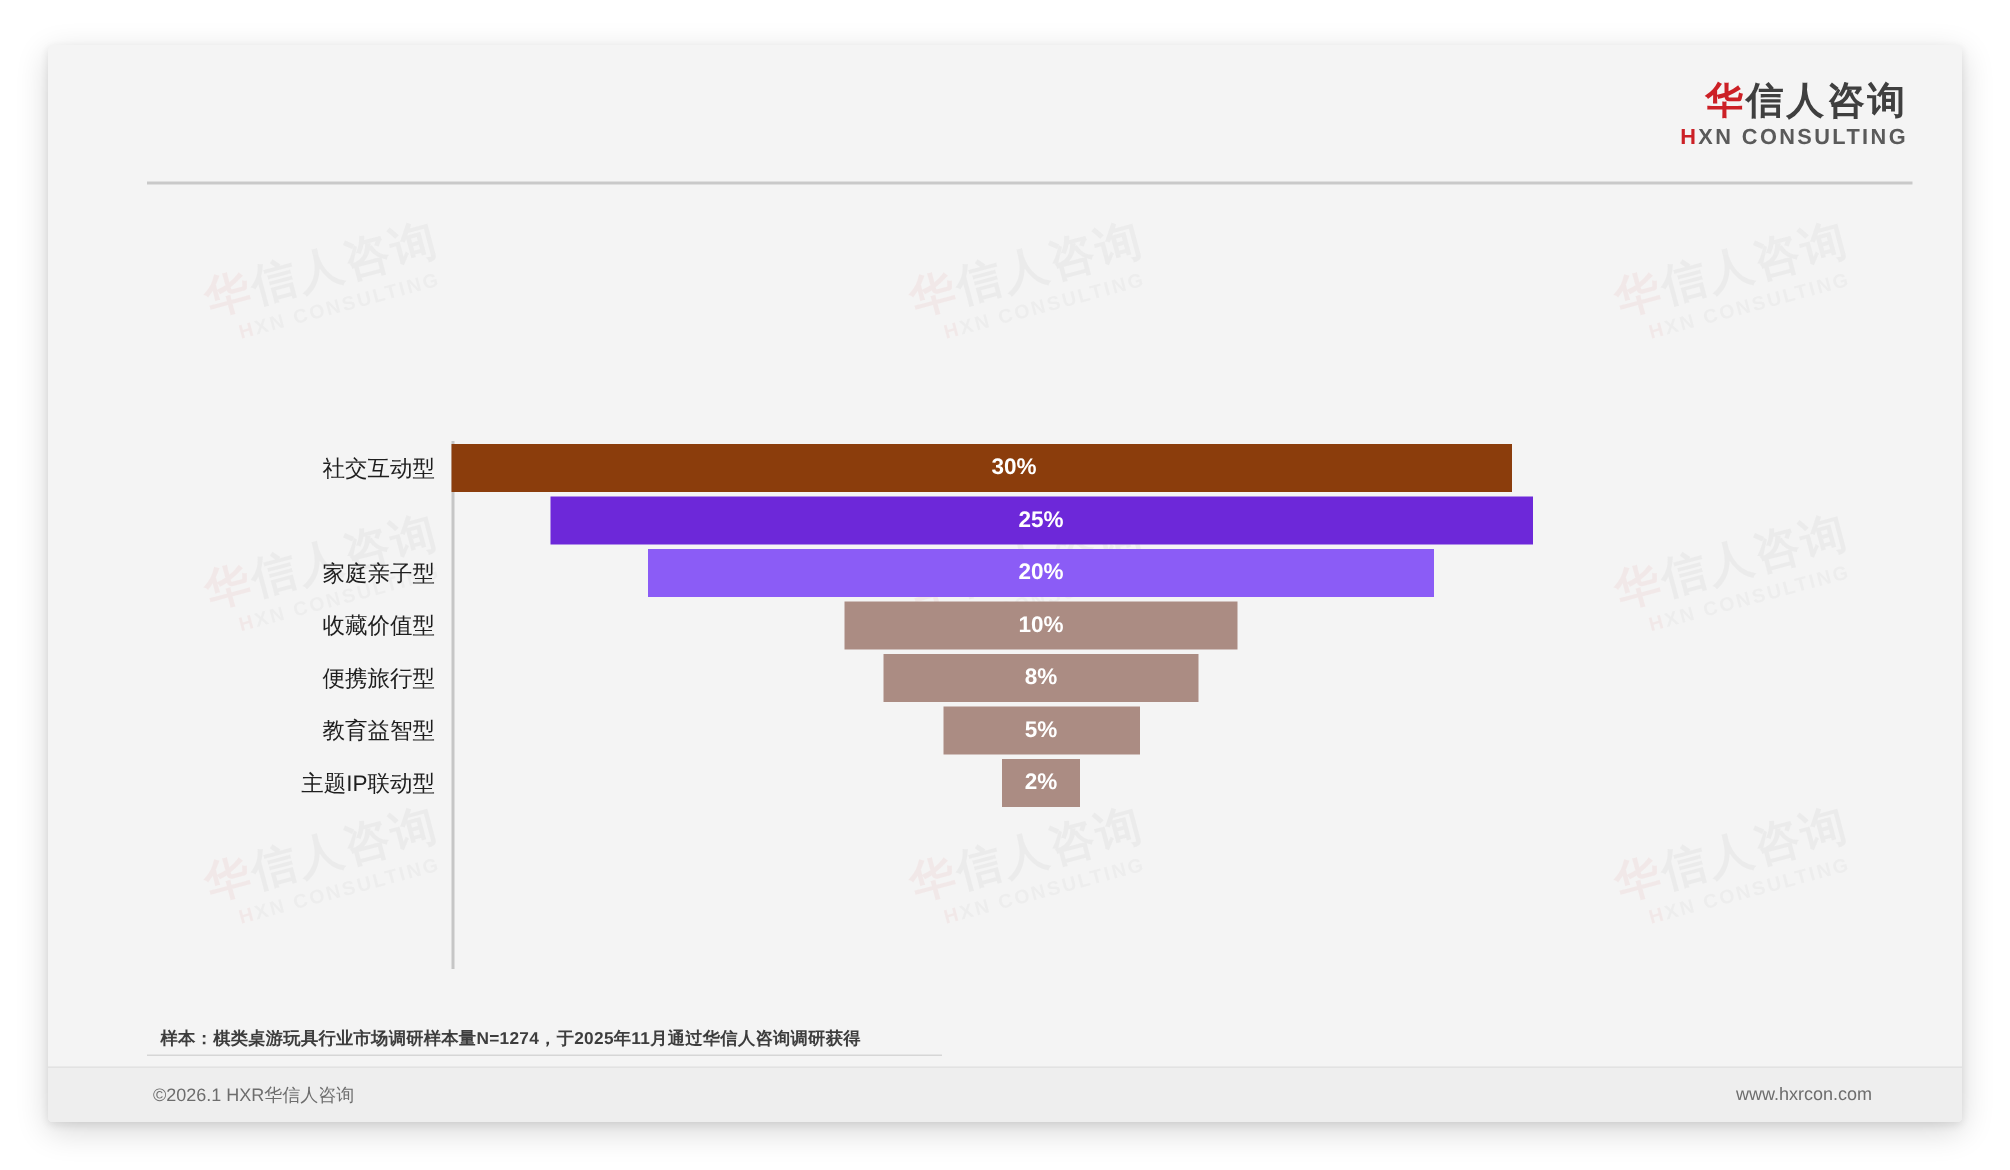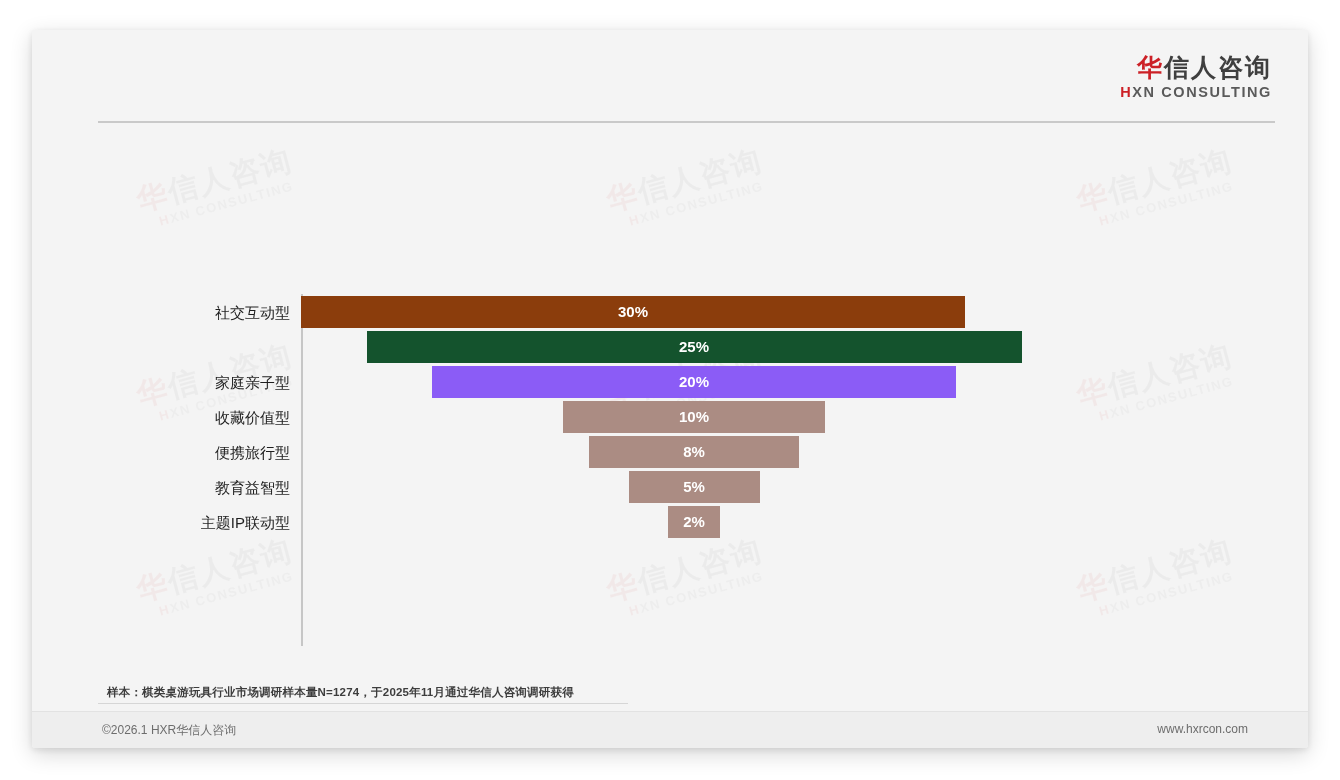--- a/index.html
+++ b/index.html
@@ -266,24 +266,24 @@
       <div id="logo-en"><span class="logo-red">H</span><span>XN CONSULTING</span></div>
     </div>
   </div>
   <div id="header-rule"></div>
 
 
   <div id="plot">
     <div id="axis-line"></div>
   <div class="bar-row" style="top: 29px;">
         <div class="bar-label">社交互动型</div>
-        <div class="bar" style="width: 664px; left: 269px; background: rgb(139, 61, 12);"><span>30%</span></div>
+        <div class="bar" style="width: 664px; left: 269px; background: rgb(139, 61, 12); padding-left: 43px;"><span>30%</span></div>
       </div>
       <div class="bar-row" style="top: 64px;">
-        <div class="bar" style="width: 655px; left: 334.5px; background: #14532d;"><span>25%</span></div>
+        <div class="bar" style="width: 655px; left: 334.5px; background: #6d28d9;"><span>25%</span></div>
       </div>
       <div class="bar-row" style="top: 99px;">
         <div class="bar-label">家庭亲子型</div>
         <div class="bar" style="width: 524px; left: 400px; background: #8b5cf6;"><span>20%</span></div>
       </div>
       <div class="bar-row" style="top: 134px;">
         <div class="bar-label">收藏价值型</div>
         <div class="bar" style="width: 262px; left: 531px; background: rgb(171, 140, 131);"><span>10%</span></div>
       </div>
       <div class="bar-row" style="top: 169px;">

